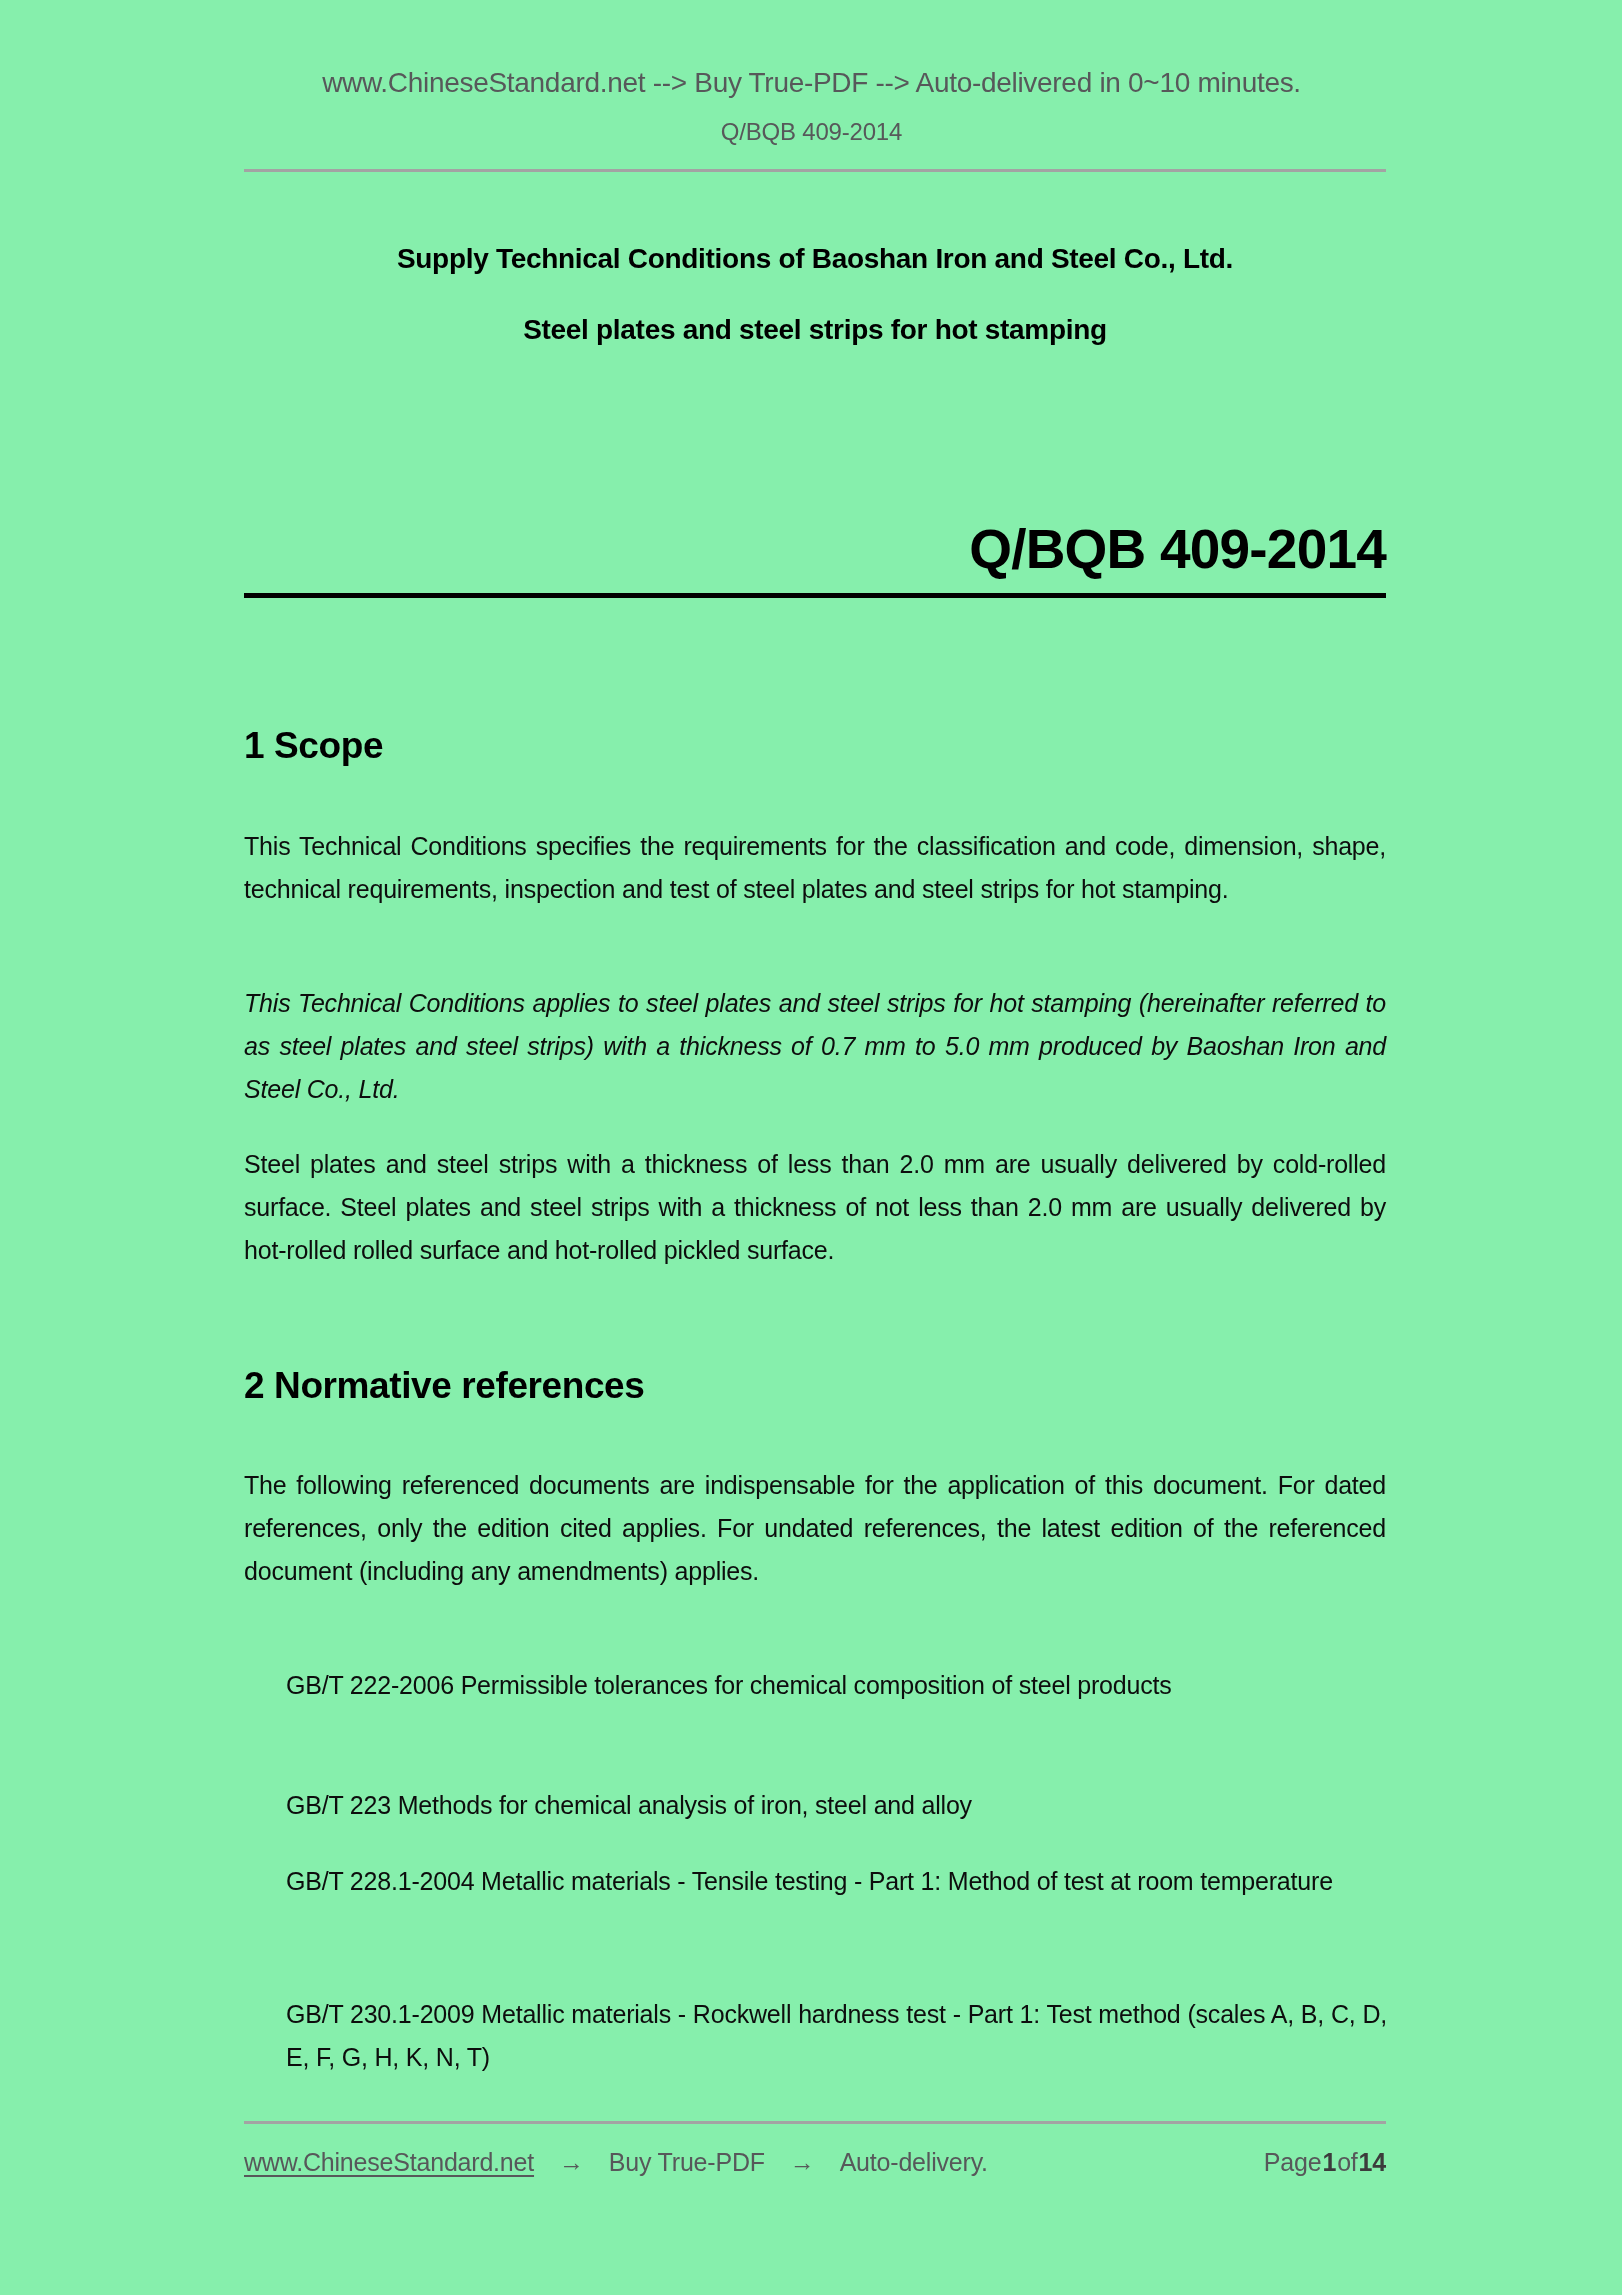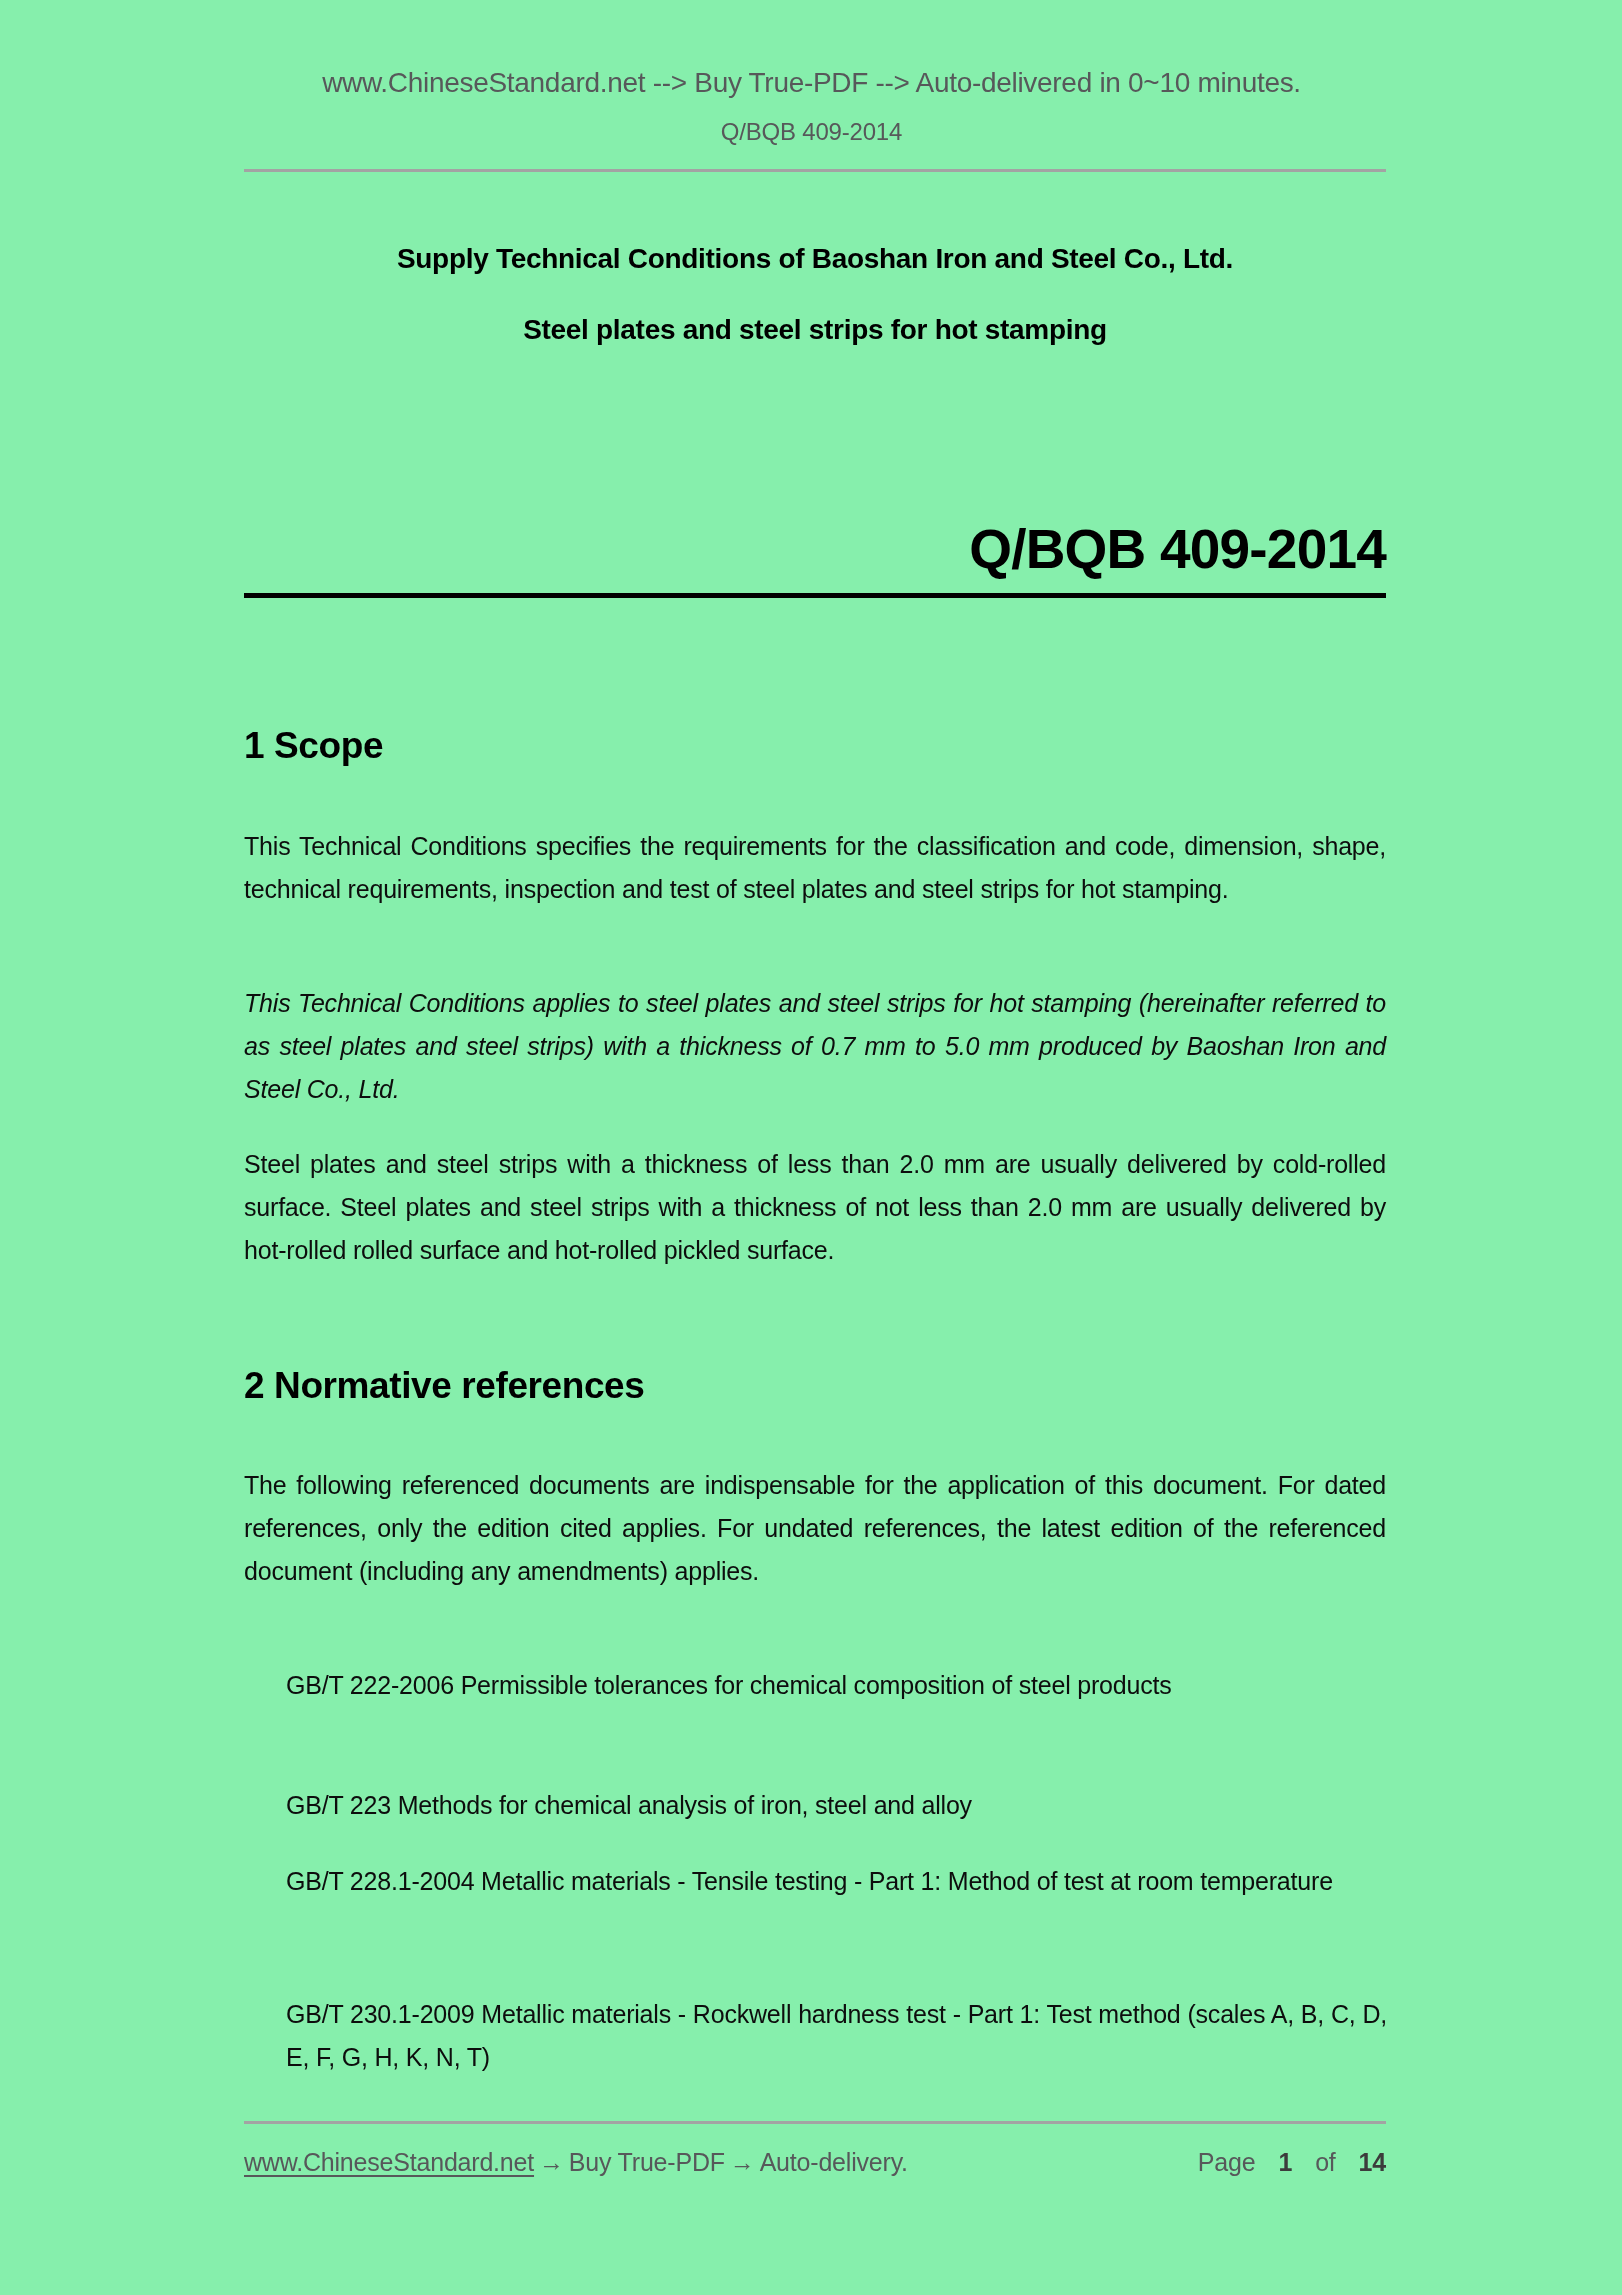--- a/index.html
+++ b/index.html
@@ -131,22 +131,22 @@
     top: 2148px;
     left: 244px;
     width: 1142px;
     display: flex;
     justify-content: space-between;
     align-items: baseline;
     font-size: 25px;
     color: #57585a;
     letter-spacing: -0.2px;
   }
-  .footer-left  { display: flex; gap: 5px; align-items: baseline; }
-  .footer-right { display: flex; gap: 23px; align-items: baseline; }
+  .footer-left  { display: flex; gap: 25px; align-items: baseline; }
+  .footer-right { display: flex; gap: 1px; align-items: baseline; }
   .footer-link {
     text-decoration: underline;
     text-underline-offset: 4.2px;
     text-decoration-thickness: 1.7px;
     color: #57585a;
     cursor: pointer;
   }
   .pg-num { font-weight: bold; color: #3c3c3c; }
 </style>
 </head>

